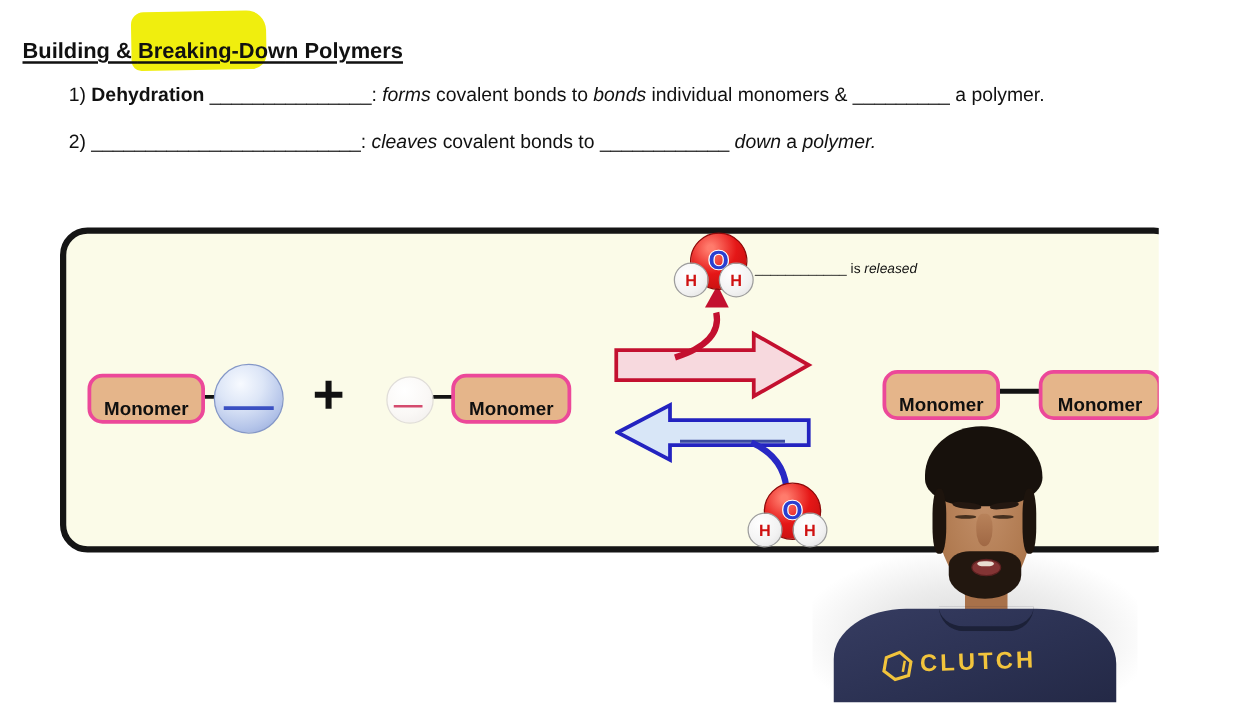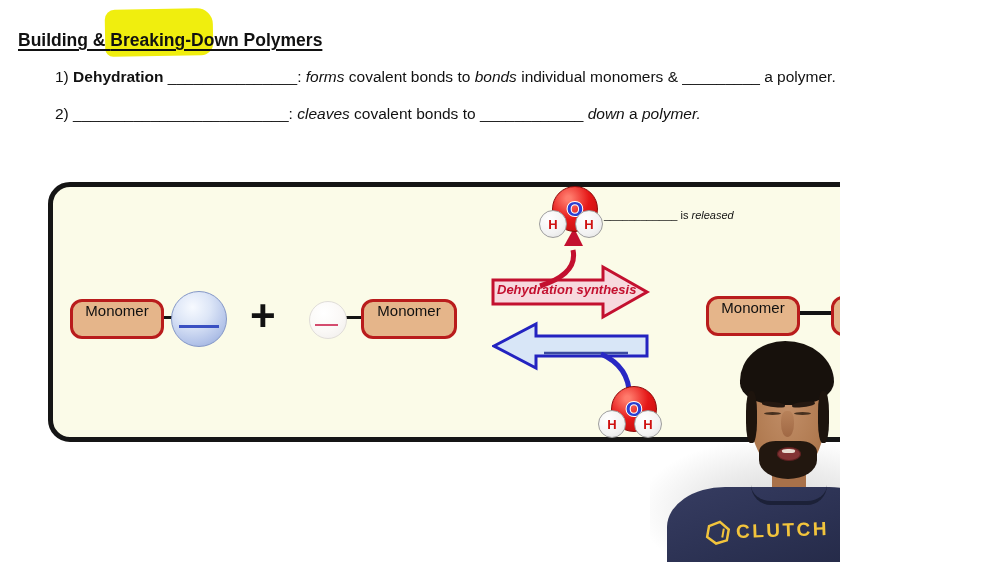--- a/index.html
+++ b/index.html
@@ -1,38 +1,38 @@
 <!DOCTYPE html>
 <html><head>
 <meta charset="utf-8">
 <style>
   html,body{margin:0;padding:0;background:#fff;}
-  .screen{position:relative;width:840px;height:562px;background:#ffffff;overflow:hidden;
+  .screen{position:relative;width:927px;height:562px;background:#ffffff;overflow:hidden;
           font-family:"Liberation Sans","DejaVu Sans",sans-serif;color:#111;}
 
   
   .hl-mark{position:absolute;left:105px;top:9px;width:108px;height:47px;background:#f0ee0e;
            border-radius:10px 16px 12px 8px;transform:rotate(-1deg);z-index:1;}
   .title{position:absolute;left:18px;top:30px;z-index:2;font-size:17.5px;font-weight:bold;
          text-decoration:underline;text-decoration-thickness:2px;text-underline-offset:3px;white-space:nowrap;}
   .note-line{position:absolute;left:55px;font-size:15.5px;white-space:nowrap;z-index:2;}
   .line1{top:68px;}
   .line2{top:105px;}
   .example-line{position:absolute;left:18px;top:143px;font-size:15.5px;white-space:nowrap;z-index:2;}
   .bi{font-weight:bold;}
   .it{font-style:italic;}
   .b{font-weight:bold;}
 
   
   .ex-box{position:absolute;left:48px;top:182px;width:887px;height:250px;background:#fbfbe8;
           border:5px solid #151515;border-radius:22px;z-index:1;}
 
   
-  .monomer{position:absolute;background:#e5b58a;border:3px solid #b91c1c;border-radius:12px;
-           display:flex;align-items:flex-start;justify-content:center;font-weight:normal;font-size:15px;
+  .monomer{position:absolute;background:#e5b58a;border:3px solid #ec4899;border-radius:12px;
+           display:flex;align-items:flex-end;justify-content:center;font-weight:bold;font-size:15px;
            color:#101010;z-index:3;}
   .m1{left:70px;top:299px;width:88px;height:34px;}
   .m2{left:361px;top:299px;width:90px;height:34px;}
   .m3{left:706px;top:296px;width:88px;height:34px;}
   .m4{left:831px;top:296px;width:92px;height:34px;}
   .bond{position:absolute;background:#131313;z-index:2;}
   .bond1{left:155px;top:316px;width:20px;height:3px;}
   .bond2{left:342px;top:316px;width:23px;height:3px;}
   .bond3{left:791px;top:311px;width:43px;height:4px;}
 
@@ -144,21 +144,20 @@
       <span>Monomer</span>
     </div>
   <div class="bond bond3"></div>
   <div class="monomer m4">
       <span>Monomer</span>
     </div>
 
   <svg class="arrow-svg fwd-arrow" width="160" height="56" viewBox="0 0 160 56">
     <polygon points="2,16 112,16 112,3 156,28 112,53 112,40 2,40" fill="#f7d9de" stroke="#c3102f" stroke-width="3"></polygon>
   </svg>
-  <div class="fwd-label">Dehydration synthesis</div>
 
   <svg class="arrow-svg red-curve" width="60" height="64" viewBox="0 0 60 64">
     <path d="M 8 60 Q 46 48 41 24" fill="none" stroke="#c3102f" stroke-width="5"></path>
     <polygon points="32,20 51,20 42,2" fill="#c3102f"></polygon>
   </svg>
 
   <svg class="arrow-svg rev-arrow" width="158" height="50" viewBox="0 0 158 50">
     <polygon points="2,25 44,3 44,15 155,15 155,35 44,35 44,47" fill="#d8e6f7" stroke="#2323c0" stroke-width="3"></polygon>
     <line x1="52" y1="32" x2="136" y2="32" stroke="#3b4aa0" stroke-width="2.5"></line>
   </svg>

